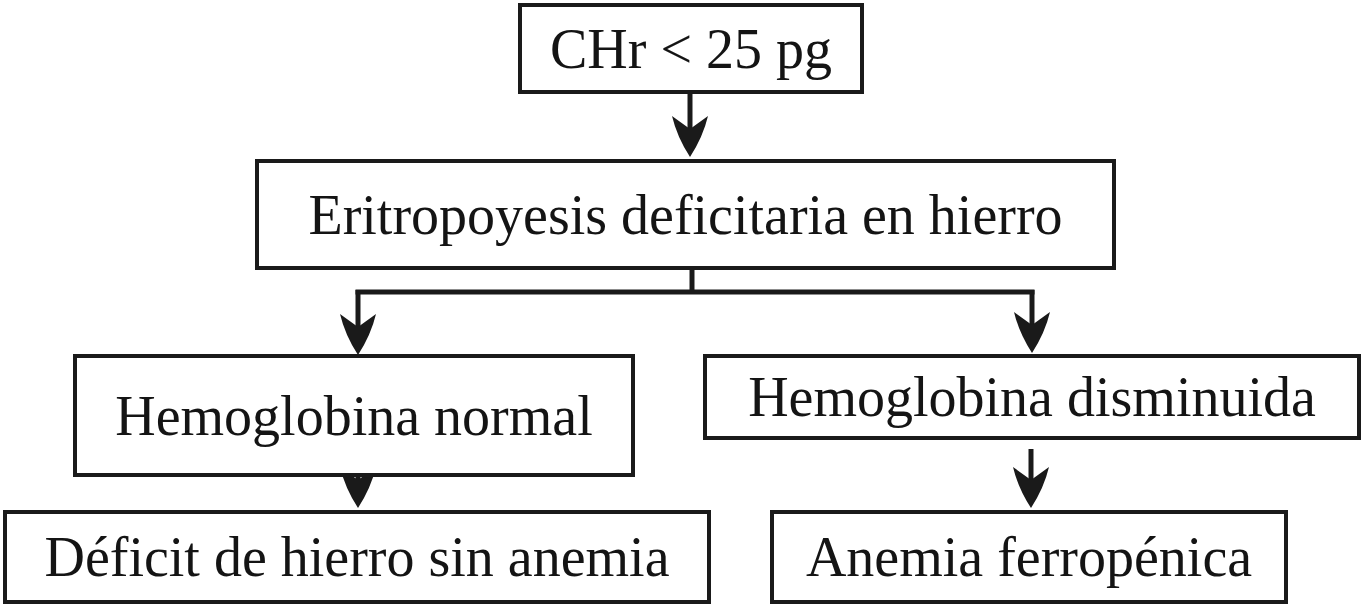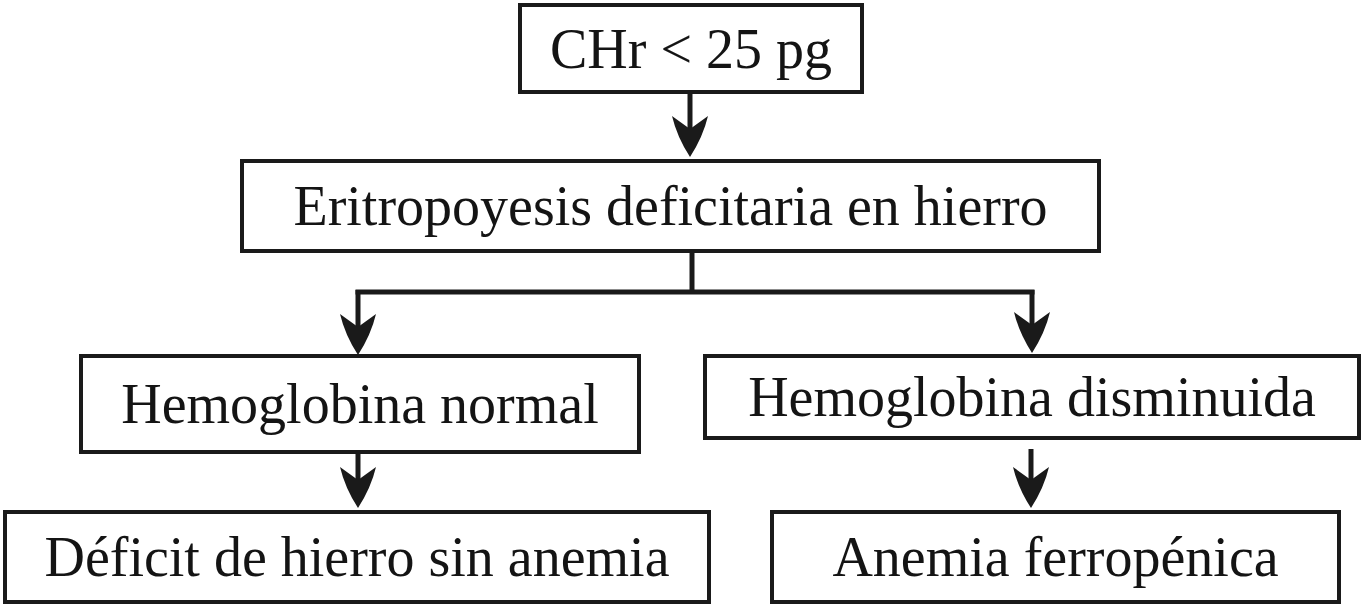--- a/index.html
+++ b/index.html
@@ -42,25 +42,25 @@
     display: flex;
     align-items: center;
     justify-content: center;
     font-size: 56px;
     line-height: 1;
     color: #141414;
     white-space: nowrap;
     text-align: center;
   }
   .node-chr            { left: 518px; top: 3px;   width: 346px; height: 91px; }
-  .node-erythro        { left: 240px; top: 159px; width: 861px; height: 94px; }
-  .node-hb-normal      { left: 79px;  top: 354px; width: 562px; height: 100px; }
+  .node-erythro        { left: 255px; top: 159px; width: 861px; height: 111px; }
+  .node-hb-normal      { left: 73px;  top: 354px; width: 562px; height: 123px; }
   .node-hb-low         { left: 703px; top: 354px; width: 658px; height: 86px; }
   .node-iron-deficit   { left: 3px;   top: 510px; width: 708px; height: 94px; }
-  .node-anemia         { left: 770px; top: 510px; width: 571px; height: 94px; }
+  .node-anemia         { left: 770px; top: 510px; width: 518px; height: 94px; }
 </style>
 </head>
 <body>
 
 <div class="stage">
 
   <svg class="edges-svg" viewBox="0 0 1363 607" aria-hidden="true">
 
     <g>
       <line class="edge-line" x1="690" y1="92" x2="690" y2="130"></line>

